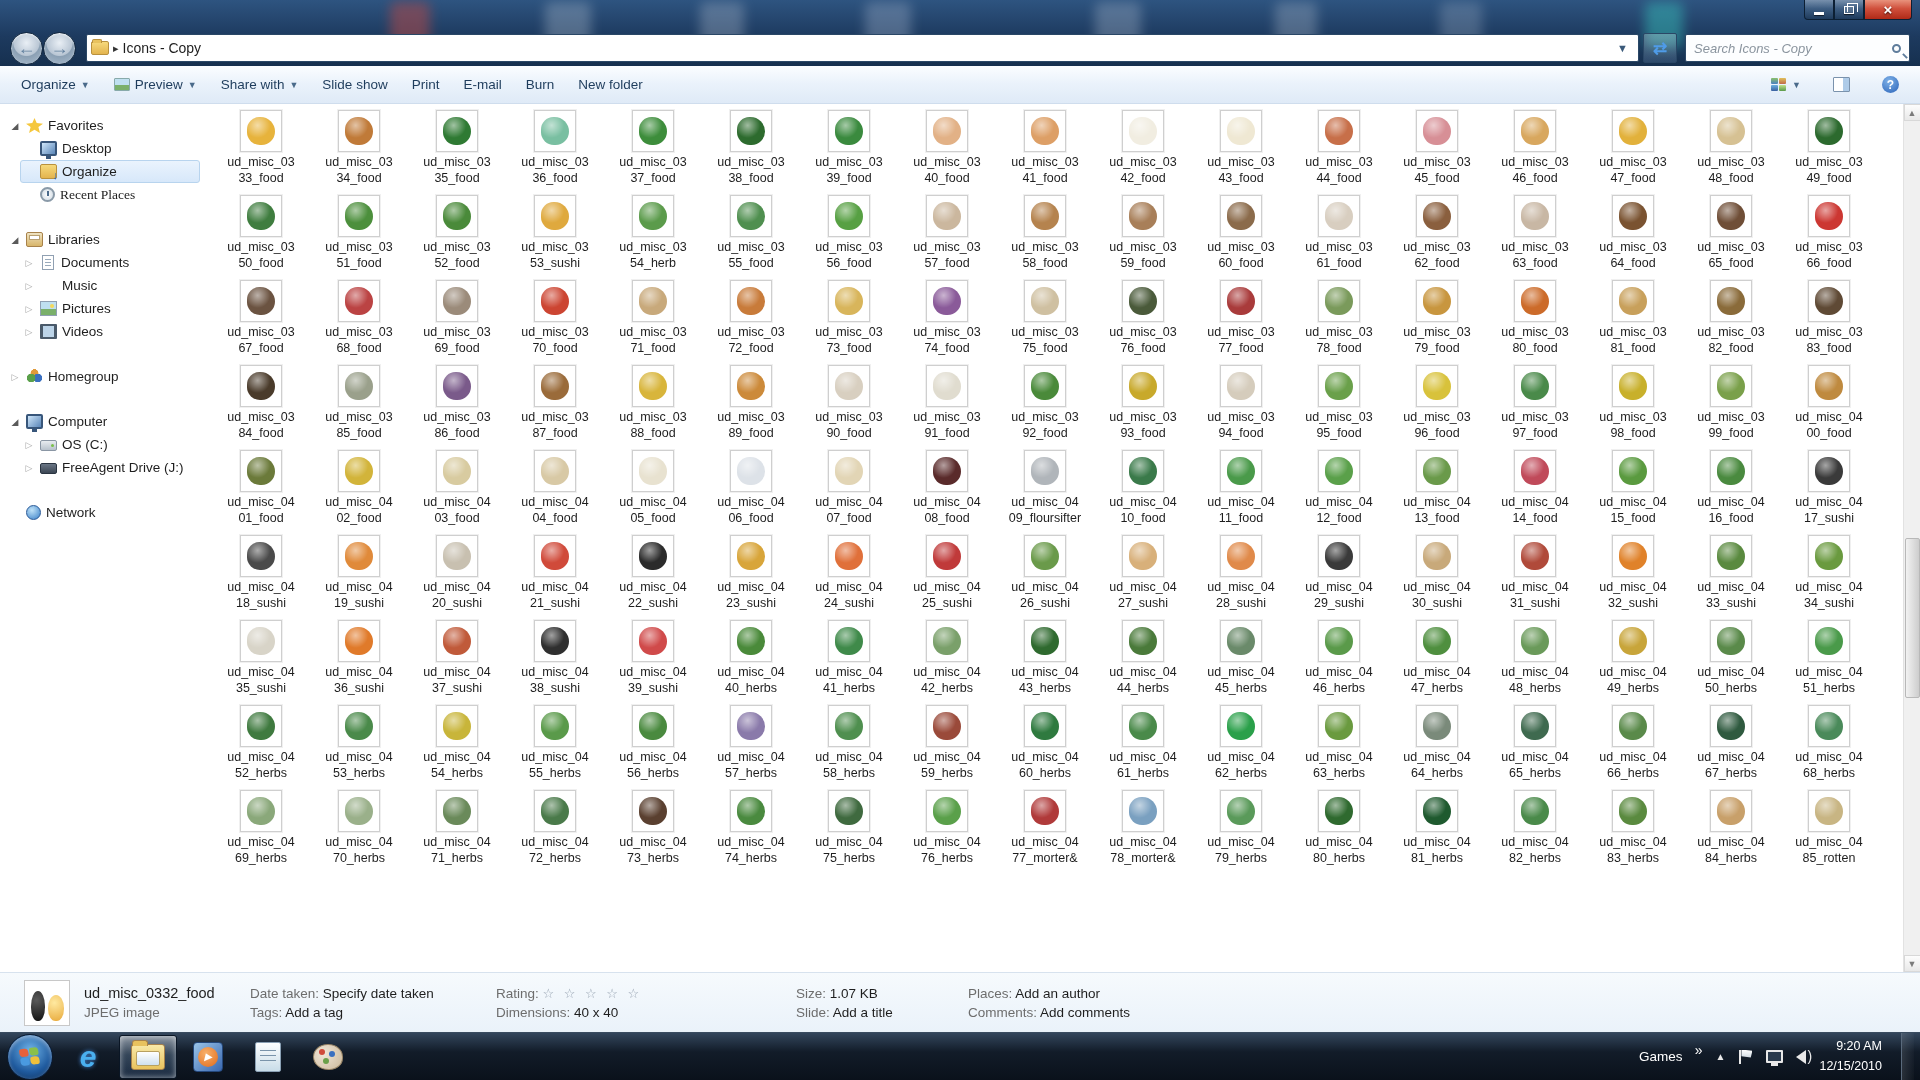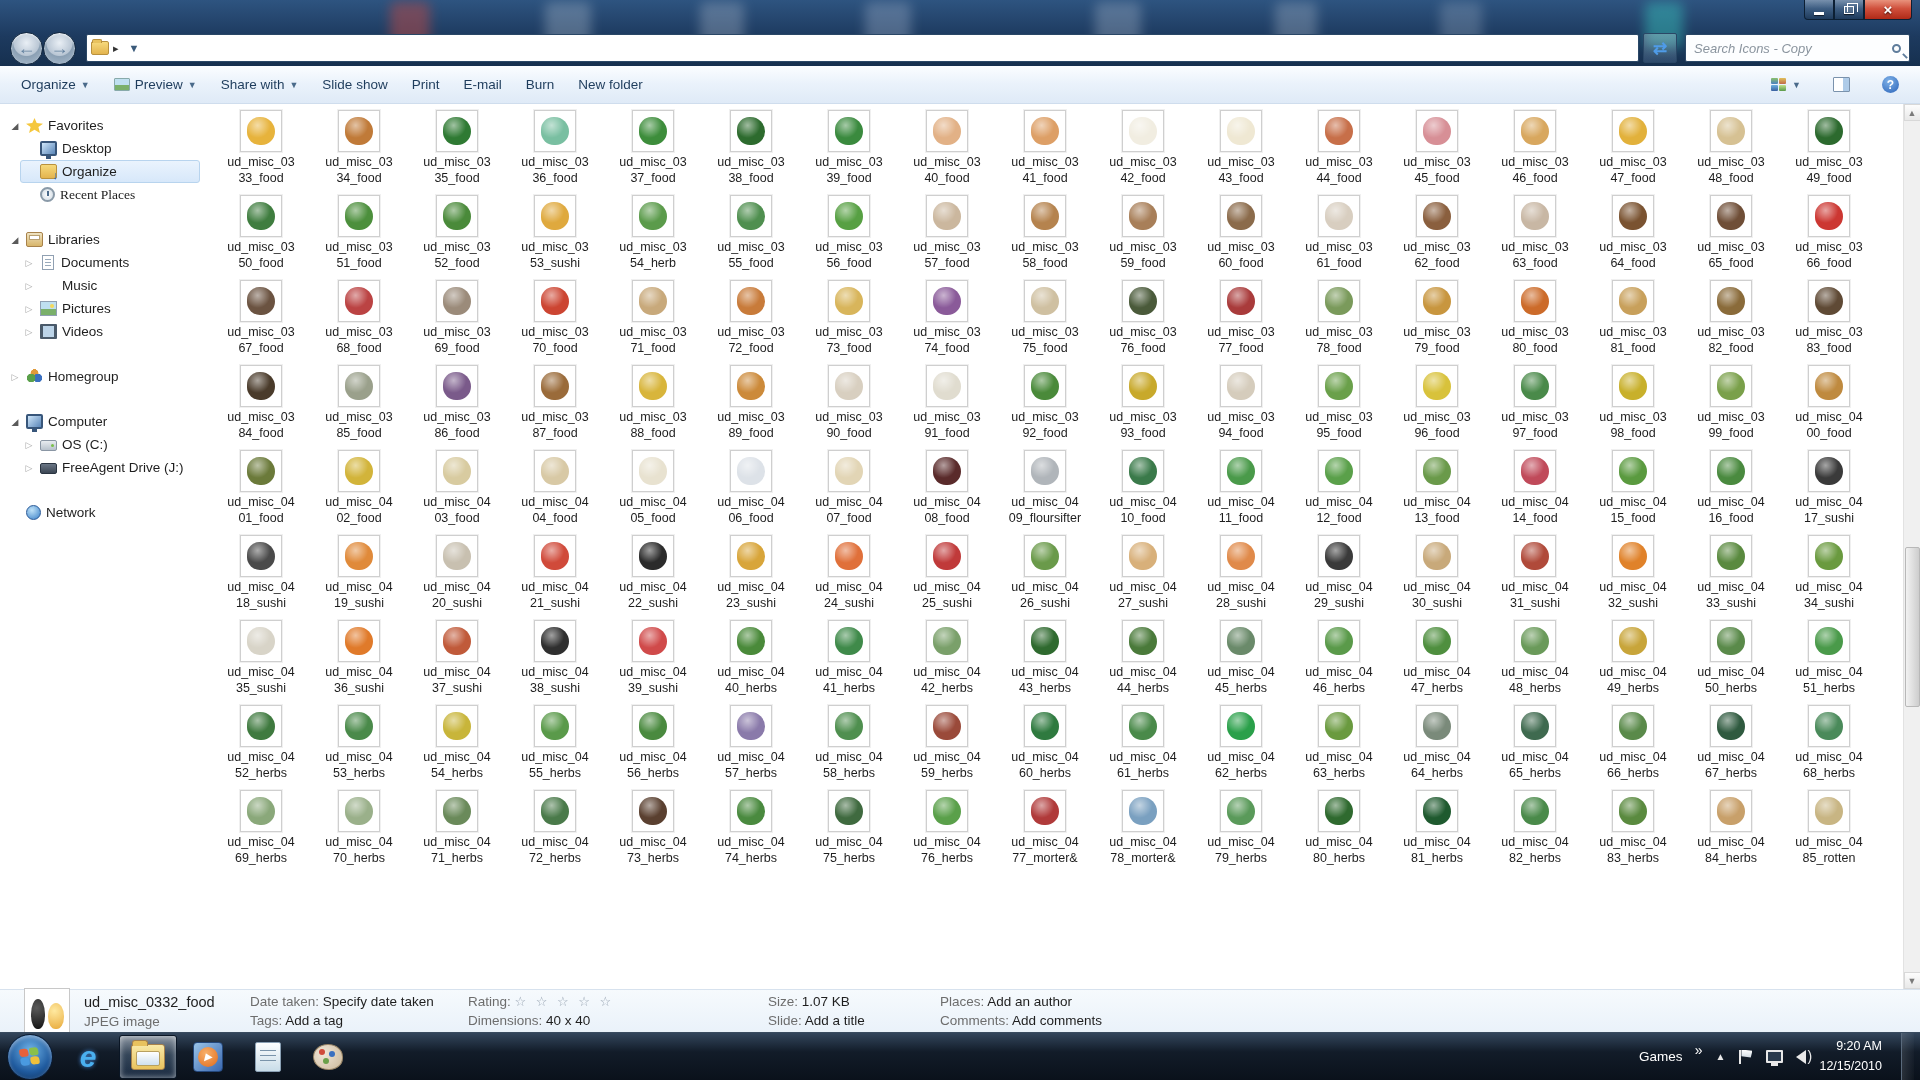--- a/index.html
+++ b/index.html
@@ -88,35 +88,35 @@
   .thumb { width:42px; height:42px; background:#fff; border:1px solid #cfcfcf; box-shadow:0 0 0 1px #f0f0f0; display:flex; align-items:center; justify-content:center; margin-bottom:3px; }
   .thumb i { display:block; width:28px; height:28px; border-radius:46% 54% 50% 48%; }
   .lbl { font-size:12.5px; line-height:15.5px; color:#1e1e1e; text-align:center; width:92px; overflow-wrap:break-word; }
 
   .scrollbar { width:17px; flex:none; background:#f0f0f0; border-left:1px solid #e2e2e2; display:flex; flex-direction:column; align-items:center; }
   .sc-arrow { height:17px; width:17px; color:#7a7a7a; font-size:9px; display:flex; align-items:center; justify-content:center; background:linear-gradient(#fdfdfd,#e8e8e8); border:1px solid #d8d8d8; }
   .sc-track { flex:1; position:relative; width:17px; }
   .sc-thumb { position:absolute; top:50%; left:1px; width:15px; height:160px; background:linear-gradient(90deg,#f2f2f2,#cdcdcd); border:1px solid #b8b8b8; border-radius:2px; }
 
   
-  .details { height:43px; flex:none; background:linear-gradient(#f6fafd,#eaf2fa); border-top:1px solid #d7e2ee; display:flex; align-items:center; padding:0 20px 0 24px; font-size:13.5px; }
+  .details { height:60px; flex:none; background:linear-gradient(#f6fafd,#eaf2fa); border-top:1px solid #d7e2ee; display:flex; align-items:center; padding:0 20px 0 24px; font-size:13.5px; }
   .dt-thumb { width:46px; height:46px; background:#fff; border:1px solid #c8c8c8; flex:none; display:flex; align-items:flex-end; justify-content:center; gap:3px; padding:4px; }
   .dt-thumb i { display:block; border-radius:50% 50% 46% 46%; }
   .dt-g1 { width:14px; height:30px; background:radial-gradient(circle at 40% 30%,#5a5a5a,#111); }
   .dt-g2 { width:16px; height:26px; background:radial-gradient(circle at 40% 30%,#ffe9a0,#e8a93a); }
   .dt-name-col { margin-left:14px; width:166px; flex:none; }
   .dt-name { font-size:14.5px; color:#1e1e1e; }
   .dt-type { color:#6d6d6d; margin-top:4px; }
   .dt-cols { display:flex; flex:1; }
   .dt-col { display:flex; flex-direction:column; gap:4px; }
   .dt-row { white-space:nowrap; }
   .dt-lab { color:#6d6d6d; }
   .dt-val { color:#1e1e1e; }
   .stars { color:#9aa6b4; letter-spacing:3px; font-size:13px; }
-  .dt-col.c1{width:218px;} .dt-col.c2{width:300px;} .dt-col.c3{width:172px;} .dt-col.c4{width:240px;} .dt-col.c5{width:258px;} .dt-col.c6{flex:1;}
+  .dt-col.c1{width:218px;} .dt-col.c2{width:300px;margin-left:28px;} .dt-col.c3{width:172px;} .dt-col.c4{width:240px;} .dt-col.c5{width:258px;} .dt-col.c6{flex:1;}
 
   
   .taskbar { height:48px; flex:none; background:linear-gradient(#33465c,#121c29 40%,#0a111b); border-top:1px solid #3a4c60; display:flex; align-items:center; padding:0 2px; }
   .startorb { width:46px; height:46px; border-radius:50%; margin:0 5px; background:radial-gradient(circle at 50% 35%,#6fb3e8,#1f5a9e 60%,#0d2c55); border:1px solid #0a1a30; box-shadow:inset 0 2px 4px rgba(255,255,255,.5); display:flex; align-items:center; justify-content:center; }
   .orbflag { width:20px; height:18px; display:grid; grid-template-columns:9px 9px; grid-template-rows:8px 8px; gap:1px; transform:rotate(-8deg); }
   .orbflag i { border-radius:2px 4px 2px 4px; }
   .orbflag i:nth-child(1){background:#e8613a;} .orbflag i:nth-child(2){background:#8ac04a;}
   .orbflag i:nth-child(3){background:#4a9ae0;} .orbflag i:nth-child(4){background:#f0c03a;}
   .tk-btn { width:58px; height:44px; margin:0 1px; border-radius:3px; display:flex; align-items:center; justify-content:center; border:1px solid transparent; }
   .tk-btn.active { background:linear-gradient(rgba(255,255,255,.45),rgba(160,200,240,.25) 45%,rgba(60,100,150,.3)); border-color:#0a1625; box-shadow:inset 0 0 6px rgba(255,255,255,.6); }
@@ -178,20 +178,21 @@
       <div class="navrow">
         <div class="navbtn">
             <span>←</span>
           </div>
         <div class="navbtn fwd">
             <span>→</span>
           </div>
         <div class="addressbar">
           <span class="crumb-folder"></span>
           <span class="crumb-sep">▸</span>
+          <span class="crumb-text">Icons - Copy</span>
           <span class="addr-drop">▼</span>
         </div>
         <div class="refreshbtn">
             <span>⇄</span>
           </div>
         <div class="searchbox">
           <span class="search-ph">Search Icons - Copy</span>
           <span class="mag"></span>
         </div>
       </div>

